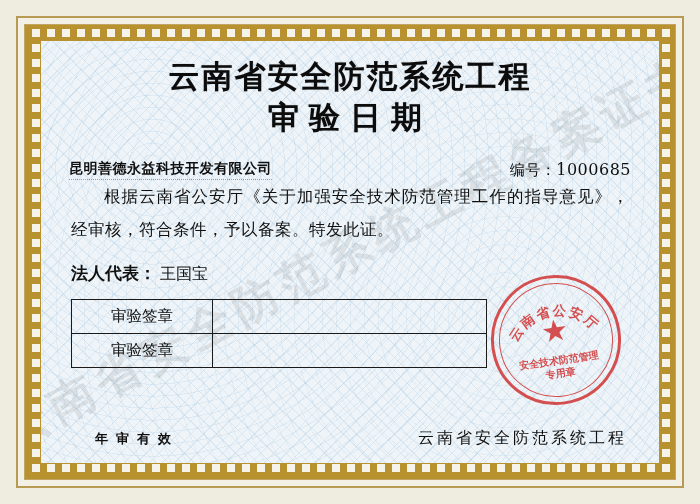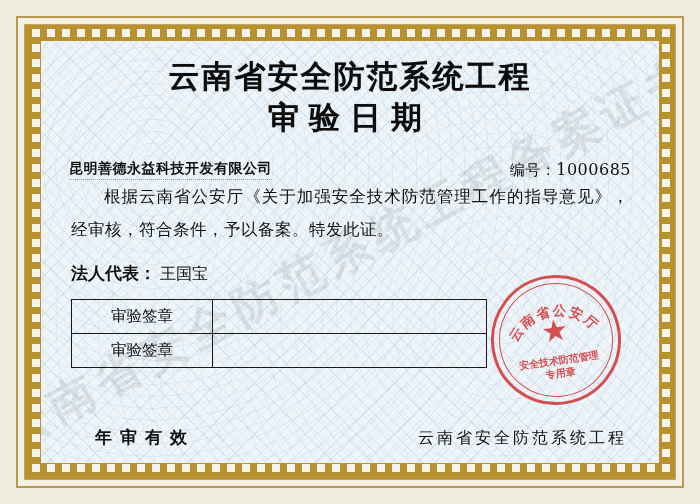--- a/index.html
+++ b/index.html
@@ -178,21 +178,21 @@
   .footer {
     position: absolute;
     left: 24px;
     right: 24px;
     bottom: 14px;
     display: flex;
     align-items: baseline;
     justify-content: space-between;
   }
   .footer-left {
-    font-size: 17px;
+    font-size: 13px;
     font-weight: bold;
     letter-spacing: 8px;
     padding-left: 30px;
   }
   .footer-right {
     font-size: 16px;
     letter-spacing: 3px;
     padding-right: 8px;
     white-space: nowrap;
   }

